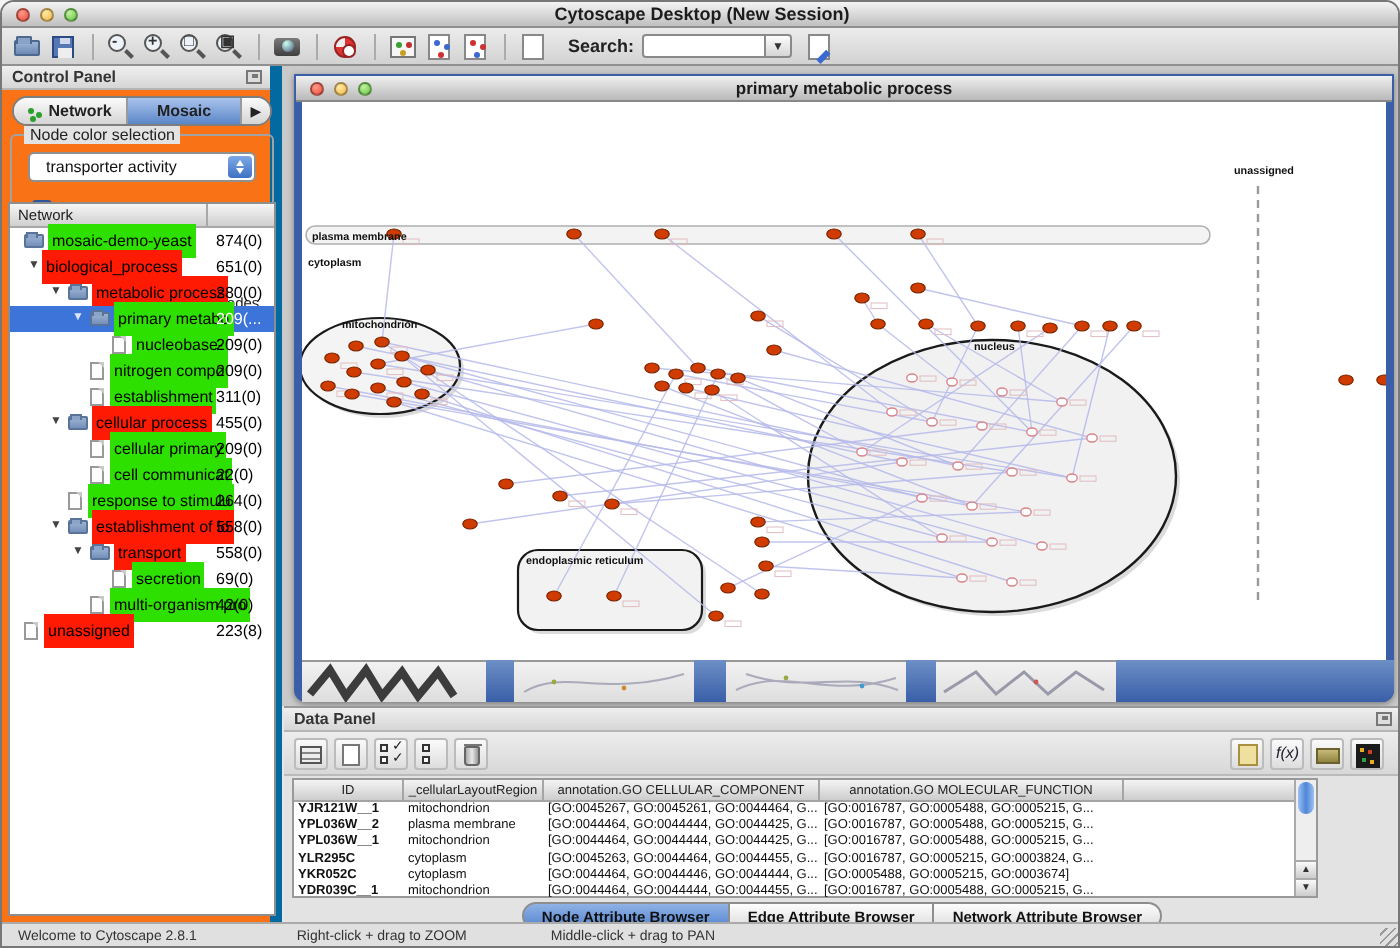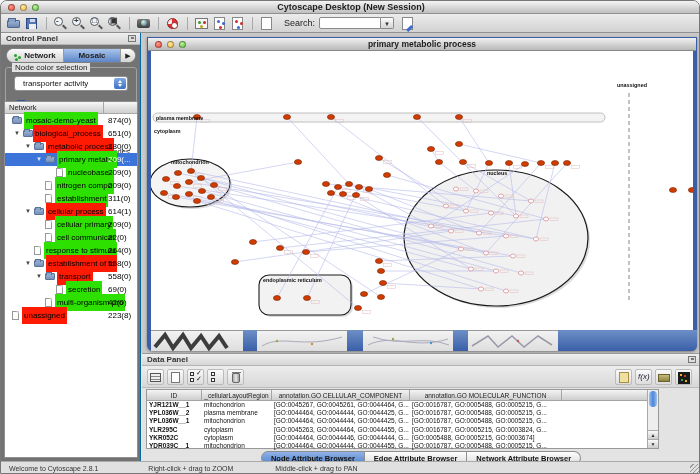--- a/index.html
+++ b/index.html
@@ -34,26 +34,26 @@
   .cam-sh{position:absolute;left:1px;top:3px;width:13px;height:9px;background:linear-gradient(#7b7b7b,#3f3f3f);border-radius:2px;}
   .cam-sh::before{content:"";position:absolute;left:4px;top:1.5px;width:6px;height:6px;border-radius:50%;background:radial-gradient(circle at 35% 30%,#cfe,#457);}
   .ring-sh{position:absolute;left:2px;top:2px;width:11px;height:11px;border-radius:50%;background:conic-gradient(#d33 0 25%,#eee 0 50%,#d33 0 75%,#eee 0);border:1px solid #922;}
   .ring-sh::before{content:"";position:absolute;left:3px;top:3px;width:5px;height:5px;border-radius:50%;background:#fff;border:1px solid #922;}
   .page-sh{position:absolute;left:2px;top:1px;width:11px;height:13px;background:#fff;border:1px solid #888;}
   .dots-br::before{content:"";position:absolute;left:2px;top:2px;width:3px;height:3px;border-radius:50%;background:#3a6ad0;box-shadow:5px 2px 0 #3a6ad0,2px 6px 0 #d03030;}
   .dots-rr::before{content:"";position:absolute;left:2px;top:2px;width:3px;height:3px;border-radius:50%;background:#d03030;box-shadow:5px 2px 0 #d03030,2px 6px 0 #3a6ad0;}
   .pic-sh{position:absolute;left:1px;top:2px;width:13px;height:11px;background:#f6f6f6;border:1px solid #777;}
   .pic-sh::before{content:"";position:absolute;left:2px;top:2px;width:3px;height:3px;border-radius:50%;background:#3aa030;box-shadow:5px 0 0 #c03030,2px 4px 0 #caa020;}
   .pen-sh::after{content:"";position:absolute;right:-1px;bottom:-1px;width:7px;height:2.5px;background:#3a6ad0;transform:rotate(-45deg);}
-  .searchlbl{font-size:9px;color:#222;margin:0 4px 0 8px;}
+  .searchlbl{font-size:9px;color:#222;margin:0 4px 0 8px;font-weight:bold;}
   .searchbox{width:62px;height:12px;background:#fff;border:1px solid #8a8a8a;border-radius:2px 0 0 2px;}
   .searchdrop{width:13px;height:12px;background:linear-gradient(#fdfdfd,#d5d5d5);border:1px solid #8a8a8a;border-left:none;border-radius:0 2px 2px 0;font-size:6px;color:#333;text-align:center;line-height:12px;}
 
   
-  .cpanel{position:absolute;left:0;top:32px;width:140px;height:428px;background:#737373;border-right:1px solid #0369a1;}
+  .cpanel{position:absolute;left:0;top:32px;width:140px;height:428px;background:#f97316;border-right:6px solid #0369a1;}
   .phead{position:relative;height:12px;background:linear-gradient(#efefef,#d6d6d6);border-bottom:1px solid #b5b5b5;
     font-size:8px;font-weight:bold;color:#333;padding:1px 0 0 5px;}
   .floatico{position:absolute;right:4px;top:2px;width:8px;height:7px;border:1px solid #777;background:#ddd;}
   .floatico::before{content:"";position:absolute;right:1px;top:1px;width:3px;height:2px;background:#777;}
   .cptabs{position:absolute;left:5px;top:15px;width:130px;height:15px;display:flex;border:1px solid #7e7e7e;border-radius:8px;overflow:hidden;background:#dcdcdc;}
   .cptab{flex:1;display:flex;align-items:center;justify-content:center;font-size:8px;font-weight:bold;color:#222;
     background:linear-gradient(#fbfbfb,#d4d4d4);border-right:1px solid #9a9a9a;}
   .cptab.sel{background:linear-gradient(#a9c4ec,#5c86c8);}
   .cptab-arrow{width:14px;display:flex;align-items:center;justify-content:center;font-size:7px;color:#222;background:linear-gradient(#fbfbfb,#d4d4d4);}
   .netdot{width:3px;height:3px;border-radius:50%;background:#2ca02c;box-shadow:4px 2px 0 #2ca02c,1px 4px 0 #2ca02c;margin-right:7px;}
@@ -240,21 +240,21 @@
       </div>
       <div id="tree-rows">
           <div class="trow">
             <span class="ticn-folder" style="left: 7px;"></span>
             <span class="tlabel hl-green" style="left: 19px;">mosaic-demo-yeast</span>
             <span class="tcount">874(0)</span>
           </div>
           <div class="trow">
             <span class="tarrow" style="left: 9px;">▼</span>
             <span class="ticn-folder" style="left: 18px;"></span>
-            <span class="tlabel hl-red" style="left: 28px;">biological_process</span>
+            <span class="tlabel hl-red" style="left: 16px;">biological_process</span>
             <span class="tcount">651(0)</span>
           </div>
           <div class="trow">
             <span class="tarrow" style="left: 20px;">▼</span>
             <span class="ticn-folder" style="left: 29px;"></span>
             <span class="tlabel hl-red" style="left: 41px;">metabolic process</span>
             <span class="tcount">280(0)</span>
           </div>
           <div class="trow sel">
             <span class="tarrow" style="left: 31px;">▼</span>
@@ -274,21 +274,21 @@
           </div>
           <div class="trow">
             <span class="ticn-file" style="left: 40px;"></span>
             <span class="tlabel hl-green" style="left: 50px;">establishment</span>
             <span class="tcount">311(0)</span>
           </div>
           <div class="trow">
             <span class="tarrow" style="left: 20px;">▼</span>
             <span class="ticn-folder" style="left: 29px;"></span>
             <span class="tlabel hl-red" style="left: 41px;">cellular process</span>
-            <span class="tcount">614(1)</span>
+            <span class="tcount">455(0)</span>
           </div>
           <div class="trow">
             <span class="ticn-file" style="left: 40px;"></span>
             <span class="tlabel hl-green" style="left: 50px;">cellular primary</span>
             <span class="tcount">209(0)</span>
           </div>
           <div class="trow">
             <span class="ticn-file" style="left: 40px;"></span>
             <span class="tlabel hl-green" style="left: 50px;">cell communicat</span>
             <span class="tcount">22(0)</span>

